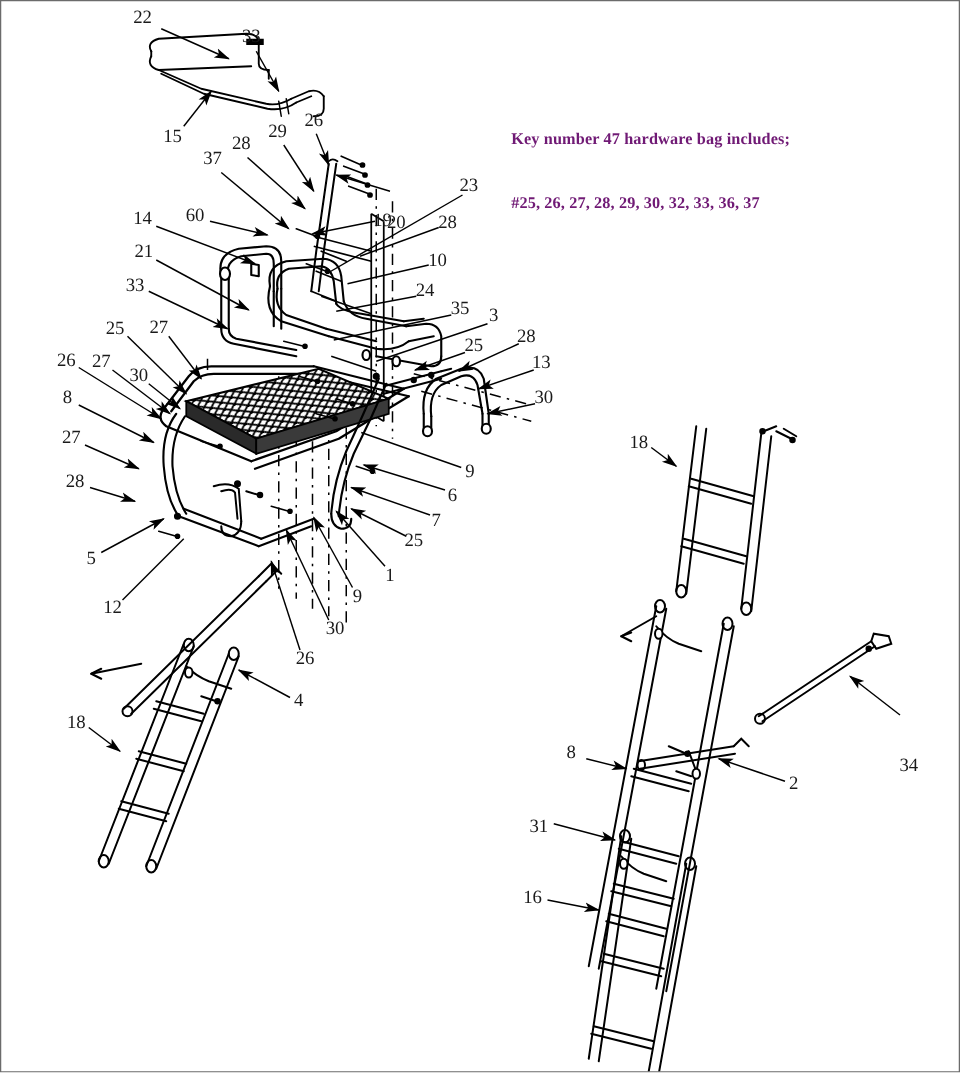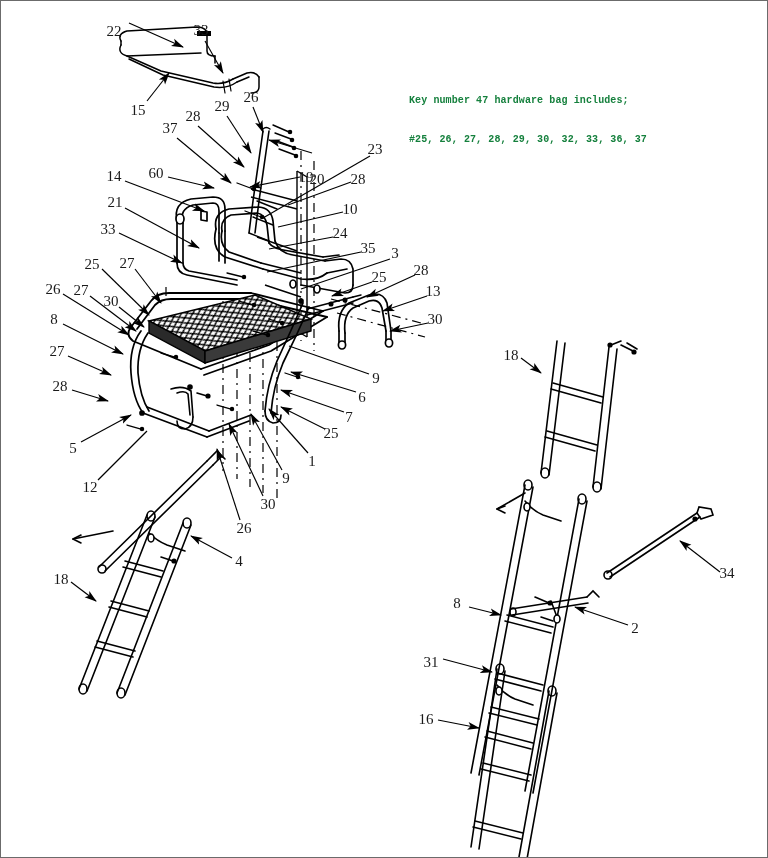--- a/index.html
+++ b/index.html
@@ -9,25 +9,25 @@
     position:relative;
     width:768px;height:858px;
     background:#ffffff;
     border:1px solid #6b6b6b;
     box-sizing:border-box;
     overflow:hidden;
   }
   #svg-layer{position:absolute;left:0;top:0;width:768px;height:858px;}
   .note{
     position:absolute;
-    font-family:Liberation Mono, monospace;
+    font-family:Liberation Serif, serif;
     font-weight:bold;
-    font-size:10px;
+    font-size:13px;
     line-height:1.33;
-    color:#15803d;
+    color:#701a75;
     white-space:pre;
     letter-spacing:.1px;
   }
   .callout{
     position:absolute;
     font-family:"Liberation Serif", serif;
     font-size:15px;
     color:#1a1a1a;
     white-space:nowrap;
     transform:translate(-50%,-50%);
@@ -378,21 +378,21 @@
         <path d="M437,719 L478,727" fill="none" stroke="#000" stroke-width="1.15" marker-end="url(#ah)"></path>
       </g>
   </svg>
 
   <div class="note" style="left: 408px; top: 66px;">
     <div>Key number 47 hardware bag includes;</div>
     <div>#25, 26, 27, 28, 29, 30, 32, 33, 36, 37</div>
   </div>
 
   <div id="callout-layer">
-      <div class="callout" style="left: 113px; top: 14px; margin-top: 16px;">22</div>
+      <div class="callout" style="left: 113px; top: 14px;">22</div>
       <div class="callout" style="left: 200px; top: 29px;">33</div>
       <div class="callout" style="left: 137px; top: 109px;">15</div>
       <div class="callout" style="left: 250px; top: 96px;">26</div>
       <div class="callout" style="left: 221px; top: 105px;">29</div>
       <div class="callout" style="left: 192px; top: 115px;">28</div>
       <div class="callout" style="left: 169px; top: 127px;">37</div>
       <div class="callout" style="left: 316px; top: 158px; margin-top: 20px;">20</div>
       <div class="callout" style="left: 305px; top: 176px;">19</div>
       <div class="callout" style="left: 374px; top: 148px;">23</div>
       <div class="callout" style="left: 357px; top: 178px;">28</div>
@@ -422,20 +422,20 @@
       <div class="callout" style="left: 361px; top: 396px;">6</div>
       <div class="callout" style="left: 348px; top: 416px;">7</div>
       <div class="callout" style="left: 330px; top: 432px;">25</div>
       <div class="callout" style="left: 311px; top: 460px;">1</div>
       <div class="callout" style="left: 285px; top: 477px;">9</div>
       <div class="callout" style="left: 267px; top: 503px;">30</div>
       <div class="callout" style="left: 243px; top: 527px;">26</div>
       <div class="callout" style="left: 238px; top: 560px;">4</div>
       <div class="callout" style="left: 60px; top: 578px;">18</div>
       <div class="callout" style="left: 510px; top: 354px;">18</div>
-      <div class="callout" style="left: 726px; top: 572px;">34</div>
+      <div class="callout" style="left: 726px; top: 612px;">34</div>
       <div class="callout" style="left: 456px; top: 602px;">8</div>
       <div class="callout" style="left: 634px; top: 627px;">2</div>
       <div class="callout" style="left: 430px; top: 661px;">31</div>
       <div class="callout" style="left: 425px; top: 718px;">16</div>
     </div>
 
 </div>
 
 </body></html>

